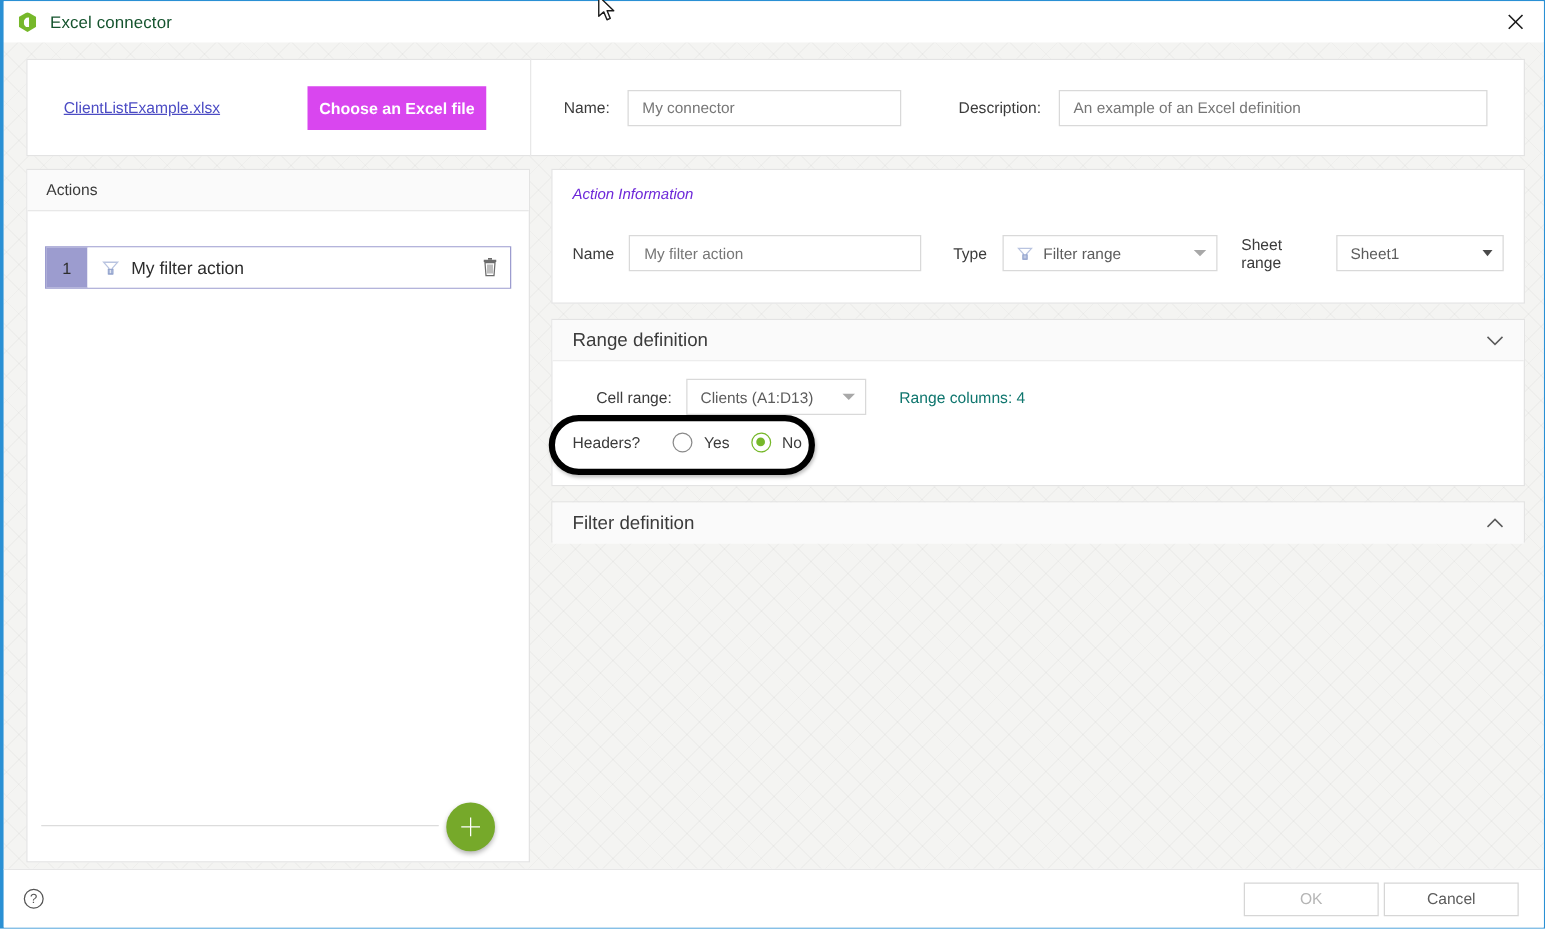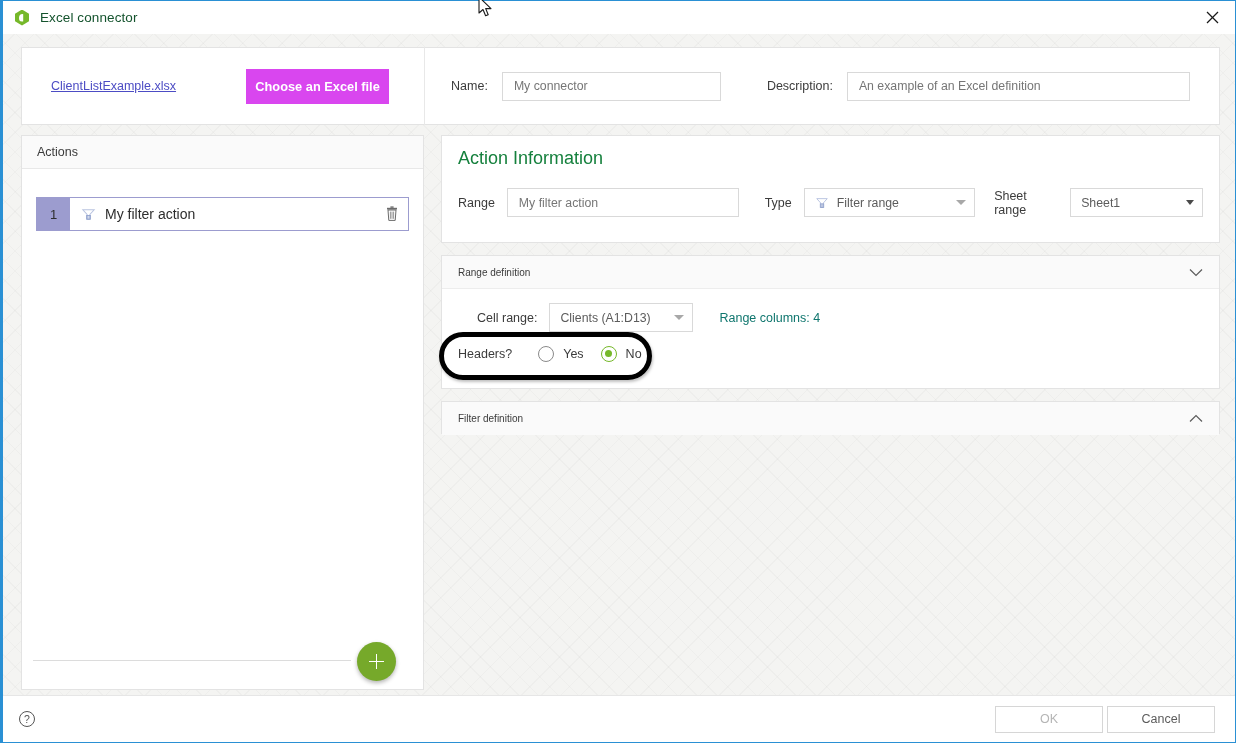--- a/index.html
+++ b/index.html
@@ -218,22 +218,23 @@
     left: 438px; top: 101px;
     width: 779px;
   }
   #action-info-card {
     height: 108px;
     position: relative;
   }
   #action-info-title {
     position: absolute;
     left: 16px; top: 12px;
-    font-size: 18px;
-    color: #15803d;
+    font-size: 12px;
+    color: #6d28d9;
+    font-style: italic;
   }
   #action-info-row {
     position: absolute;
     left: 16px; top: 52px; right: 16px;
     height: 29px;
     display: flex;
     align-items: center;
   }
   #ai-name-label { font-size: 12.5px; color: #3b3b3b; }
   #ai-name-input { margin-left: 12px; width: 245px; }
@@ -279,21 +280,21 @@
     position: relative;
     height: 134px;
   }
   .section-header {
     height: 33px;
     background: #fafafa;
     border-bottom: 1px solid #ededed;
     display: flex;
     align-items: center;
     padding: 0 16px;
-    font-size: 10px;
+    font-size: 15px;
     color: #3b3b3b;
     cursor: pointer;
   }
   .section-header .sh-title { flex: 1; }
   .chev { flex: none; }
   #range-row1 {
     position: absolute;
     left: 16px; top: 47px;
     display: flex;
     align-items: center;
@@ -455,21 +456,21 @@
 
       <div id="add-line"></div>
       <div id="add-btn"></div>
     </div>
 
     <div id="right-col">
 
       <div id="action-info-card" class="card">
         <div id="action-info-title">Action Information</div>
         <div id="action-info-row">
-          <div id="ai-name-label">Range</div>
+          <div id="ai-name-label">Name</div>
           <div id="ai-name-input" class="txtbox">My filter action</div>
 
           <div id="ai-type-label">Type</div>
           <div id="ai-type-dd" class="dropdown">
             <svg width="14" height="14" viewBox="0 0 16 16">
               <path d="M2 3 L14 3 L9.5 8 L9.5 13 L6.5 13 L6.5 8 Z" fill="none" stroke="#b9c4e0" stroke-width="1.1"></path>
               <rect x="6" y="9" width="4" height="4" fill="none" stroke="#8fa0cc" stroke-width="0.9"></rect>
               <line x1="7.3" y1="9" x2="7.3" y2="13" stroke="#8fa0cc" stroke-width="0.7"></line>
               <line x1="8.7" y1="9" x2="8.7" y2="13" stroke="#8fa0cc" stroke-width="0.7"></line>
             </svg>

